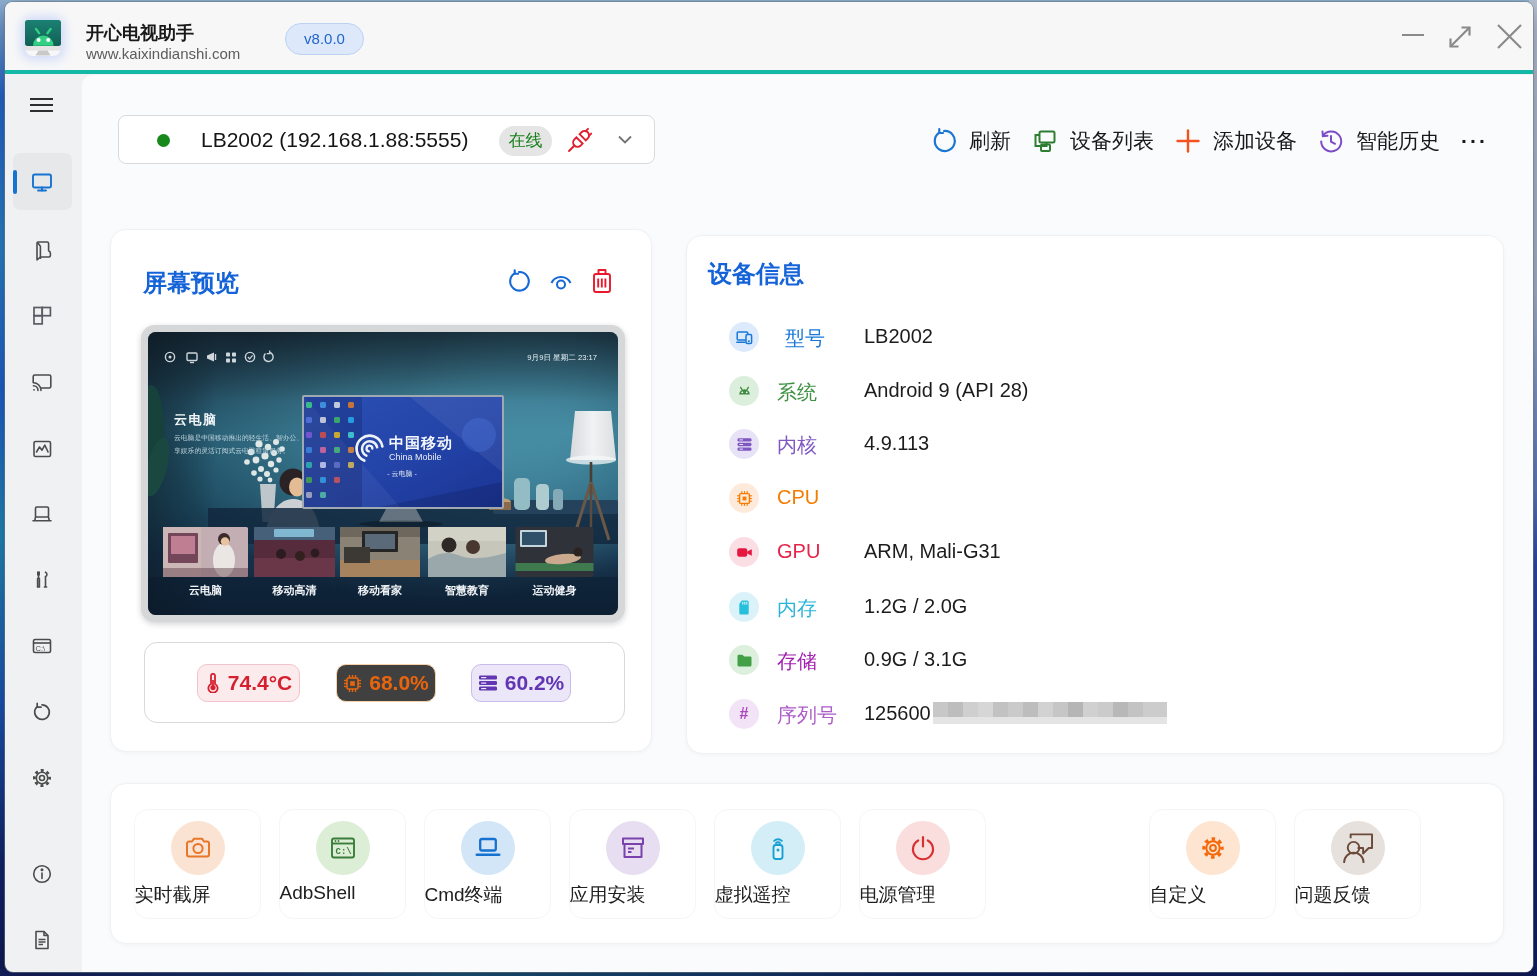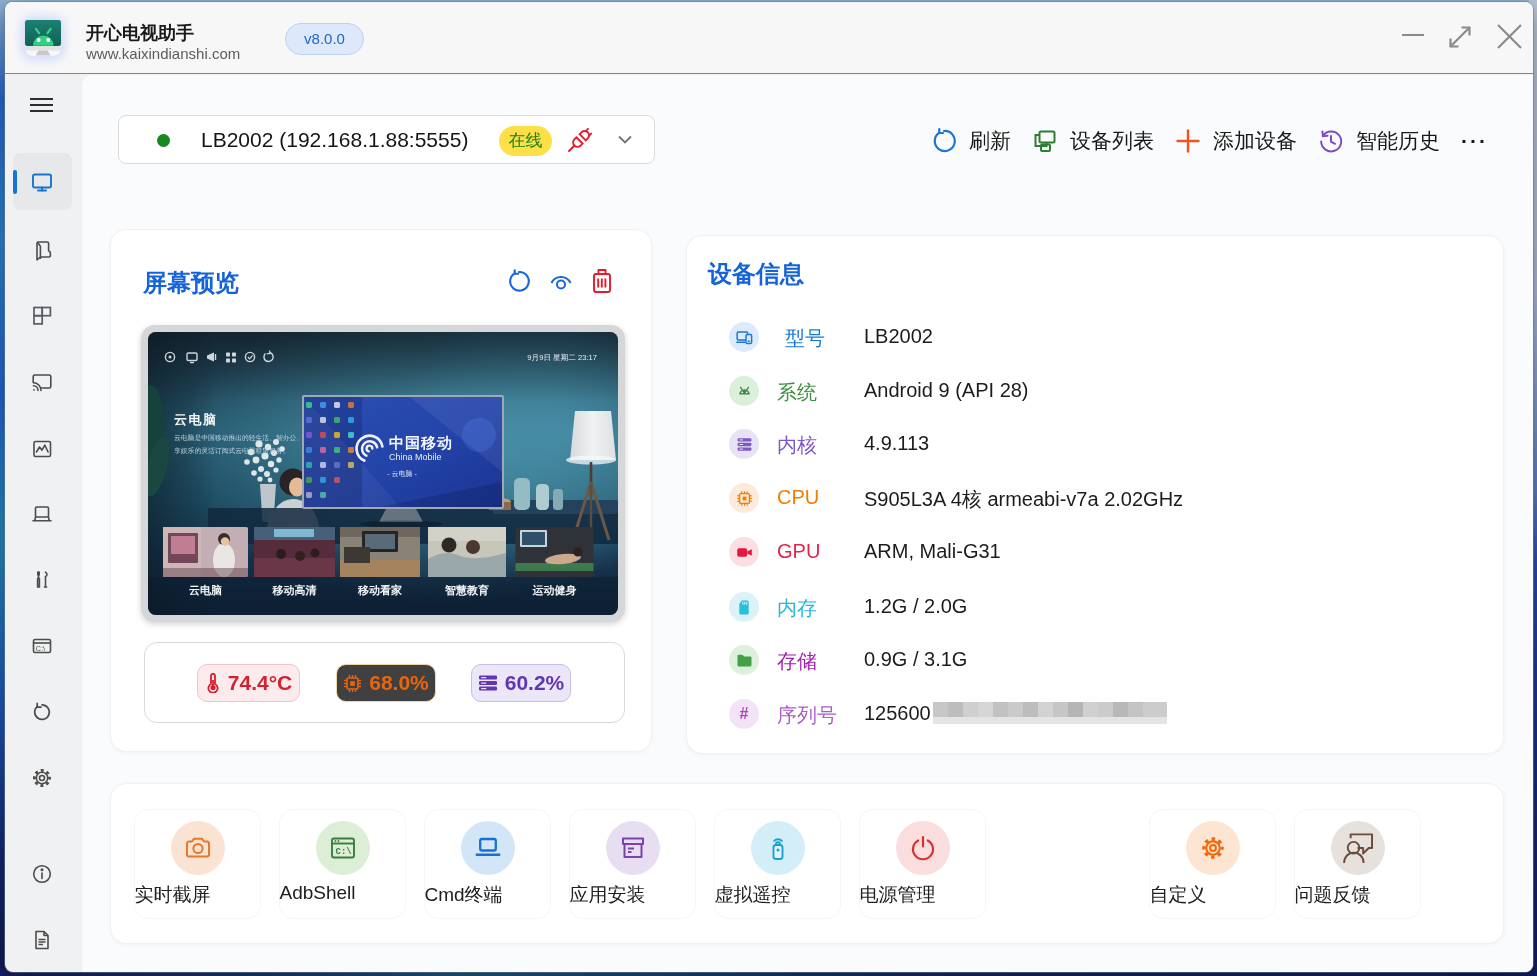--- a/index.html
+++ b/index.html
@@ -8,21 +8,21 @@
   background:
     linear-gradient(180deg, #8fb0d0 0%, #2466cc 10%, #2a82c8 25%, #1e62cc 40%, #2288b8 55%, #1c55b4 72%, #12266e 88%, #101a55 100%);
 }
 #wall-r { position:absolute; right:0; top:0; width:8px; height:976px;
   background: linear-gradient(180deg, #b9c3d2 0%, #a8b6cc 30%, #5f7cbe 50%, #2c4aa8 58%, #1b2f80 75%, #101c5e 100%); }
 #wall-b { position:absolute; left:0; bottom:0; width:1537px; height:7px;
   background: linear-gradient(90deg, #15205e 0%, #1b3a74 18%, #1d5a80 30%, #184a78 42%, #132a68 60%, #111d5c 100%); }
 .win { position:absolute; left:5px; top:2px; width:1528px; height:970px;
   background:#f0f1f2; border-radius:8px; overflow:hidden;
   box-shadow: 0 0 0 1px rgba(110,120,130,0.55), 0 8px 24px rgba(0,0,20,0.35); }
-.tbar { position:absolute; left:0; top:0; width:100%; height:72px; background:#f7f7f8; border-bottom:1px solid #14b8a6; }
+.tbar { position:absolute; left:0; top:0; width:100%; height:72px; background:#f7f7f8; border-bottom:4px solid #14b8a6; }
 .panel { position:absolute; left:77px; top:73px; right:0; bottom:0; background:#fafbfc; border-top-left-radius:10px; }
 .card { position:absolute; background:#fff; border-radius:16px; border:1px solid #f0f1f3; box-shadow:0 1px 4px rgba(0,0,0,0.04); }
 
 
 .appico { position:absolute; left:18px; top:16px; width:40px; height:40px; }
 .appico .glow { position:absolute; left:2px; top:2px; width:36px; height:36px; border-radius:8px; box-shadow:0 0 10px 4px rgba(150,175,250,0.38); }
 .t-title { position:absolute; left:81px; top:19px; font-size:18px; font-weight:bold; color:#191919; }
 .t-sub { position:absolute; left:81px; top:43px; font-size:15px; color:#5c5c5c;text-align:center; }
 .ver { position:absolute; left:280px; top:21px; width:79px; height:32px; border-radius:16px;
   background:#dde9fb; border:1px solid #bcd2f3; color:#2165cb; font-size:15px; text-align:center; line-height:30px; }
@@ -31,21 +31,21 @@
 
 .sbar { position:absolute; left:0; top:73px; width:77px; bottom:0; }
 .sel { position:absolute; left:8px; top:151px; width:59px; height:57px; background:#e7e8ea; border-radius:7px; }
 .selbar { position:absolute; left:8px; top:168px; width:3.5px; height:24px; background:#1673d2; border-radius:2px; }
 .sic { position:absolute; left:25px; width:24px; height:24px; }
 
 
 .devbox { position:absolute; left:113px; top:113px; width:537px; height:49px; background:#fff; border:1px solid #d9dadd; border-radius:8px; }
 .dot { position:absolute; left:38px; top:18px; width:13px; height:13px; border-radius:50%; background:#17891c; }
 .devtxt { position:absolute; left:82px; top:12px; font-size:21px; color:#151515; }
-.badge { position:absolute; left:380px; top:10px; width:53px; height:30px; border-radius:15px; background:#fde047; color:#1c811c; font-size:17px; text-align:center; line-height:29px; }
+.badge { position:absolute; left:380px; top:10px; width:53px; height:30px; border-radius:15px; background:#e5e5e5; color:#1c811c; font-size:17px; text-align:center; line-height:29px; }
 .plug { position:absolute; left:447px; top:10px; width:28px; height:28px; }
 .chev { position:absolute; left:498px; top:18px; width:16px; height:12px; }
 
 
 .actions { position:absolute; top:124px; right:45px; height:30px; display:flex; align-items:center; gap:21px; }
 .actions .grp { display:flex; align-items:center; gap:12px; font-size:21px; color:#191919; }
 
 
 .card.prev { left:105px; top:227px; width:542px; height:523px; }
 .ctitle { position:absolute; font-size:24px; font-weight:bold; color:#1463d8; }
@@ -607,21 +607,20 @@
                 <line x1="1.2" y1="8.5" x2="3.6" y2="8.5"></line>
                 <line x1="1.2" y1="11.2" x2="3.6" y2="11.2"></line>
                 <line x1="13.4" y1="5.8" x2="15.8" y2="5.8"></line>
                 <line x1="13.4" y1="8.5" x2="15.8" y2="8.5"></line>
                 <line x1="13.4" y1="11.2" x2="15.8" y2="11.2"></line>
               </g>
             </g>
           </svg>
         </div>
       <div class="ilab" style="color:#f57c00;">CPU</div>
-      <div class="ival">S905L3A 4核 armeabi-v7a 2.02GHz</div>
     </div>
     <div class="irow" style="top:301px;">
       <div class="icirc" style="background:#fbdee4;">
           <svg width="17" height="17" viewBox="0 0 17 17">
             <rect x="1.2" y="4.2" width="10" height="8.6" rx="2" fill="#e5173f"></rect>
             <path d="M11.2,7.4 L15.8,5.2 V11.8 L11.2,9.6 Z" fill="#e5173f"></path>
           </svg>
         </div>
       <div class="ilab" style="color:#e5244a;">GPU</div>
       <div class="ival">ARM, Mali-G31</div>

